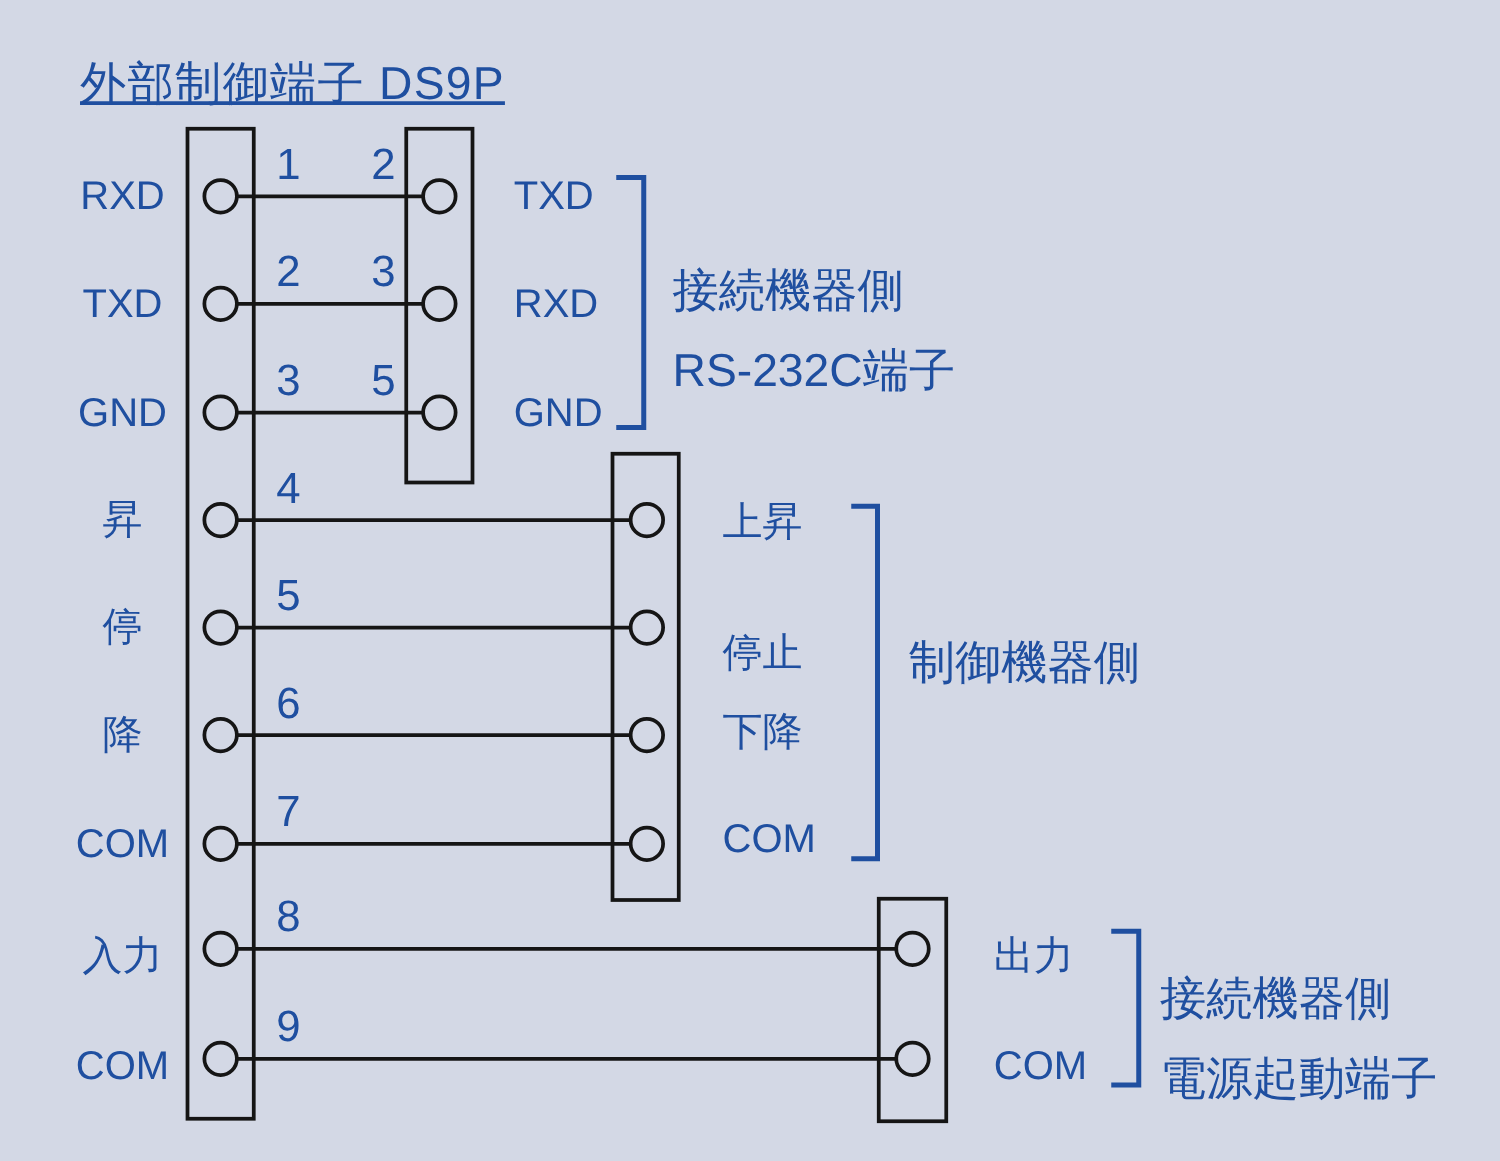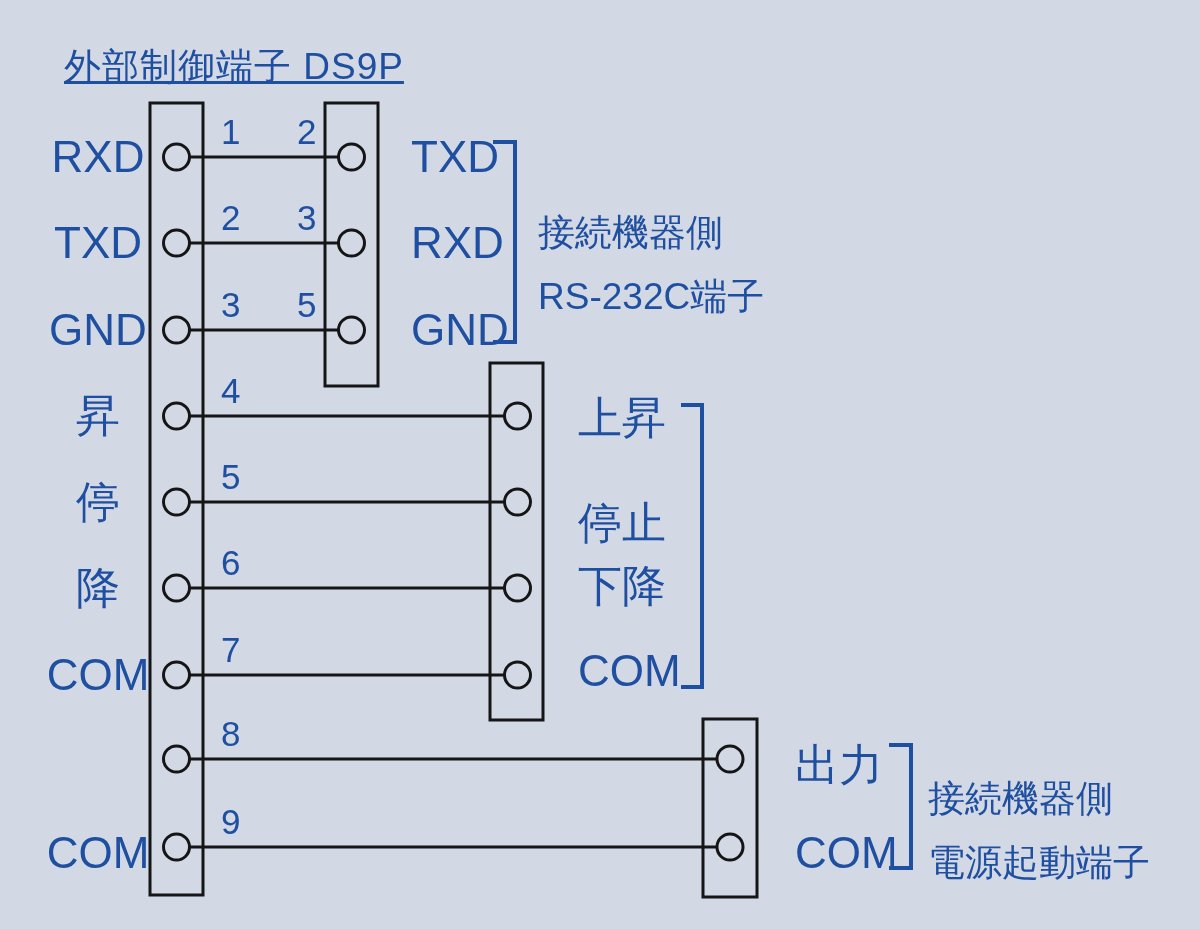--- a/index.html
+++ b/index.html
@@ -22,21 +22,21 @@
     white-space:nowrap;
     -webkit-font-smoothing:antialiased;
   }
   .title{
     left:64px;top:42px;
     font-size:37px;
     letter-spacing:1px;
     text-decoration:underline;
   }
   .lbl{
-    font-size:44px;
+    font-size:32px;
     transform:translateY(-50%);
   }
   .lbl-left{
     left:30px;width:136px;
     text-align:center;
   }
   .num{
     font-size:35px;
     line-height:38px;
   }
@@ -104,20 +104,21 @@
 
   <div class="txt title">外部制御端子 DS9P</div>
 
   <div class="txt lbl lbl-left" style="top:157px">RXD</div>
   <div class="txt lbl lbl-left" style="top:243px">TXD</div>
   <div class="txt lbl lbl-left" style="top:330px">GND</div>
   <div class="txt lbl lbl-left" style="top:416px">昇</div>
   <div class="txt lbl lbl-left" style="top:502px">停</div>
   <div class="txt lbl lbl-left" style="top:588px">降</div>
   <div class="txt lbl lbl-left" style="top:675px">COM</div>
+  <div class="txt lbl lbl-left" style="top:765px">入力</div>
   <div class="txt lbl lbl-left" style="top:853px">COM</div>
 
   <div class="txt num" style="left:221px;top:113px">1</div>
   <div class="txt num" style="left:221px;top:199px">2</div>
   <div class="txt num" style="left:221px;top:286px">3</div>
   <div class="txt num" style="left:221px;top:372px">4</div>
   <div class="txt num" style="left:221px;top:458px">5</div>
   <div class="txt num" style="left:221px;top:544px">6</div>
   <div class="txt num" style="left:221px;top:631px">7</div>
   <div class="txt num" style="left:221px;top:715px">8</div>
@@ -137,19 +138,20 @@
   <div class="txt lbl" style="left:578px;top:671px">COM</div>
 
   <div class="txt lbl" style="left:795px;top:765px">出力</div>
   <div class="txt lbl" style="left:795px;top:853px">COM</div>
 
   <div class="grp" style="left:538px;top:193px">
     <span>接続機器側</span>
     <span>RS-232C端子</span>
   </div>
   <div class="grp" style="left:727px;top:490px">
+    <span>制御機器側</span>
   </div>
   <div class="grp" style="left:928px;top:759px">
     <span>接続機器側</span>
     <span>電源起動端子</span>
   </div>
 
 </div>
 
 </body></html>

